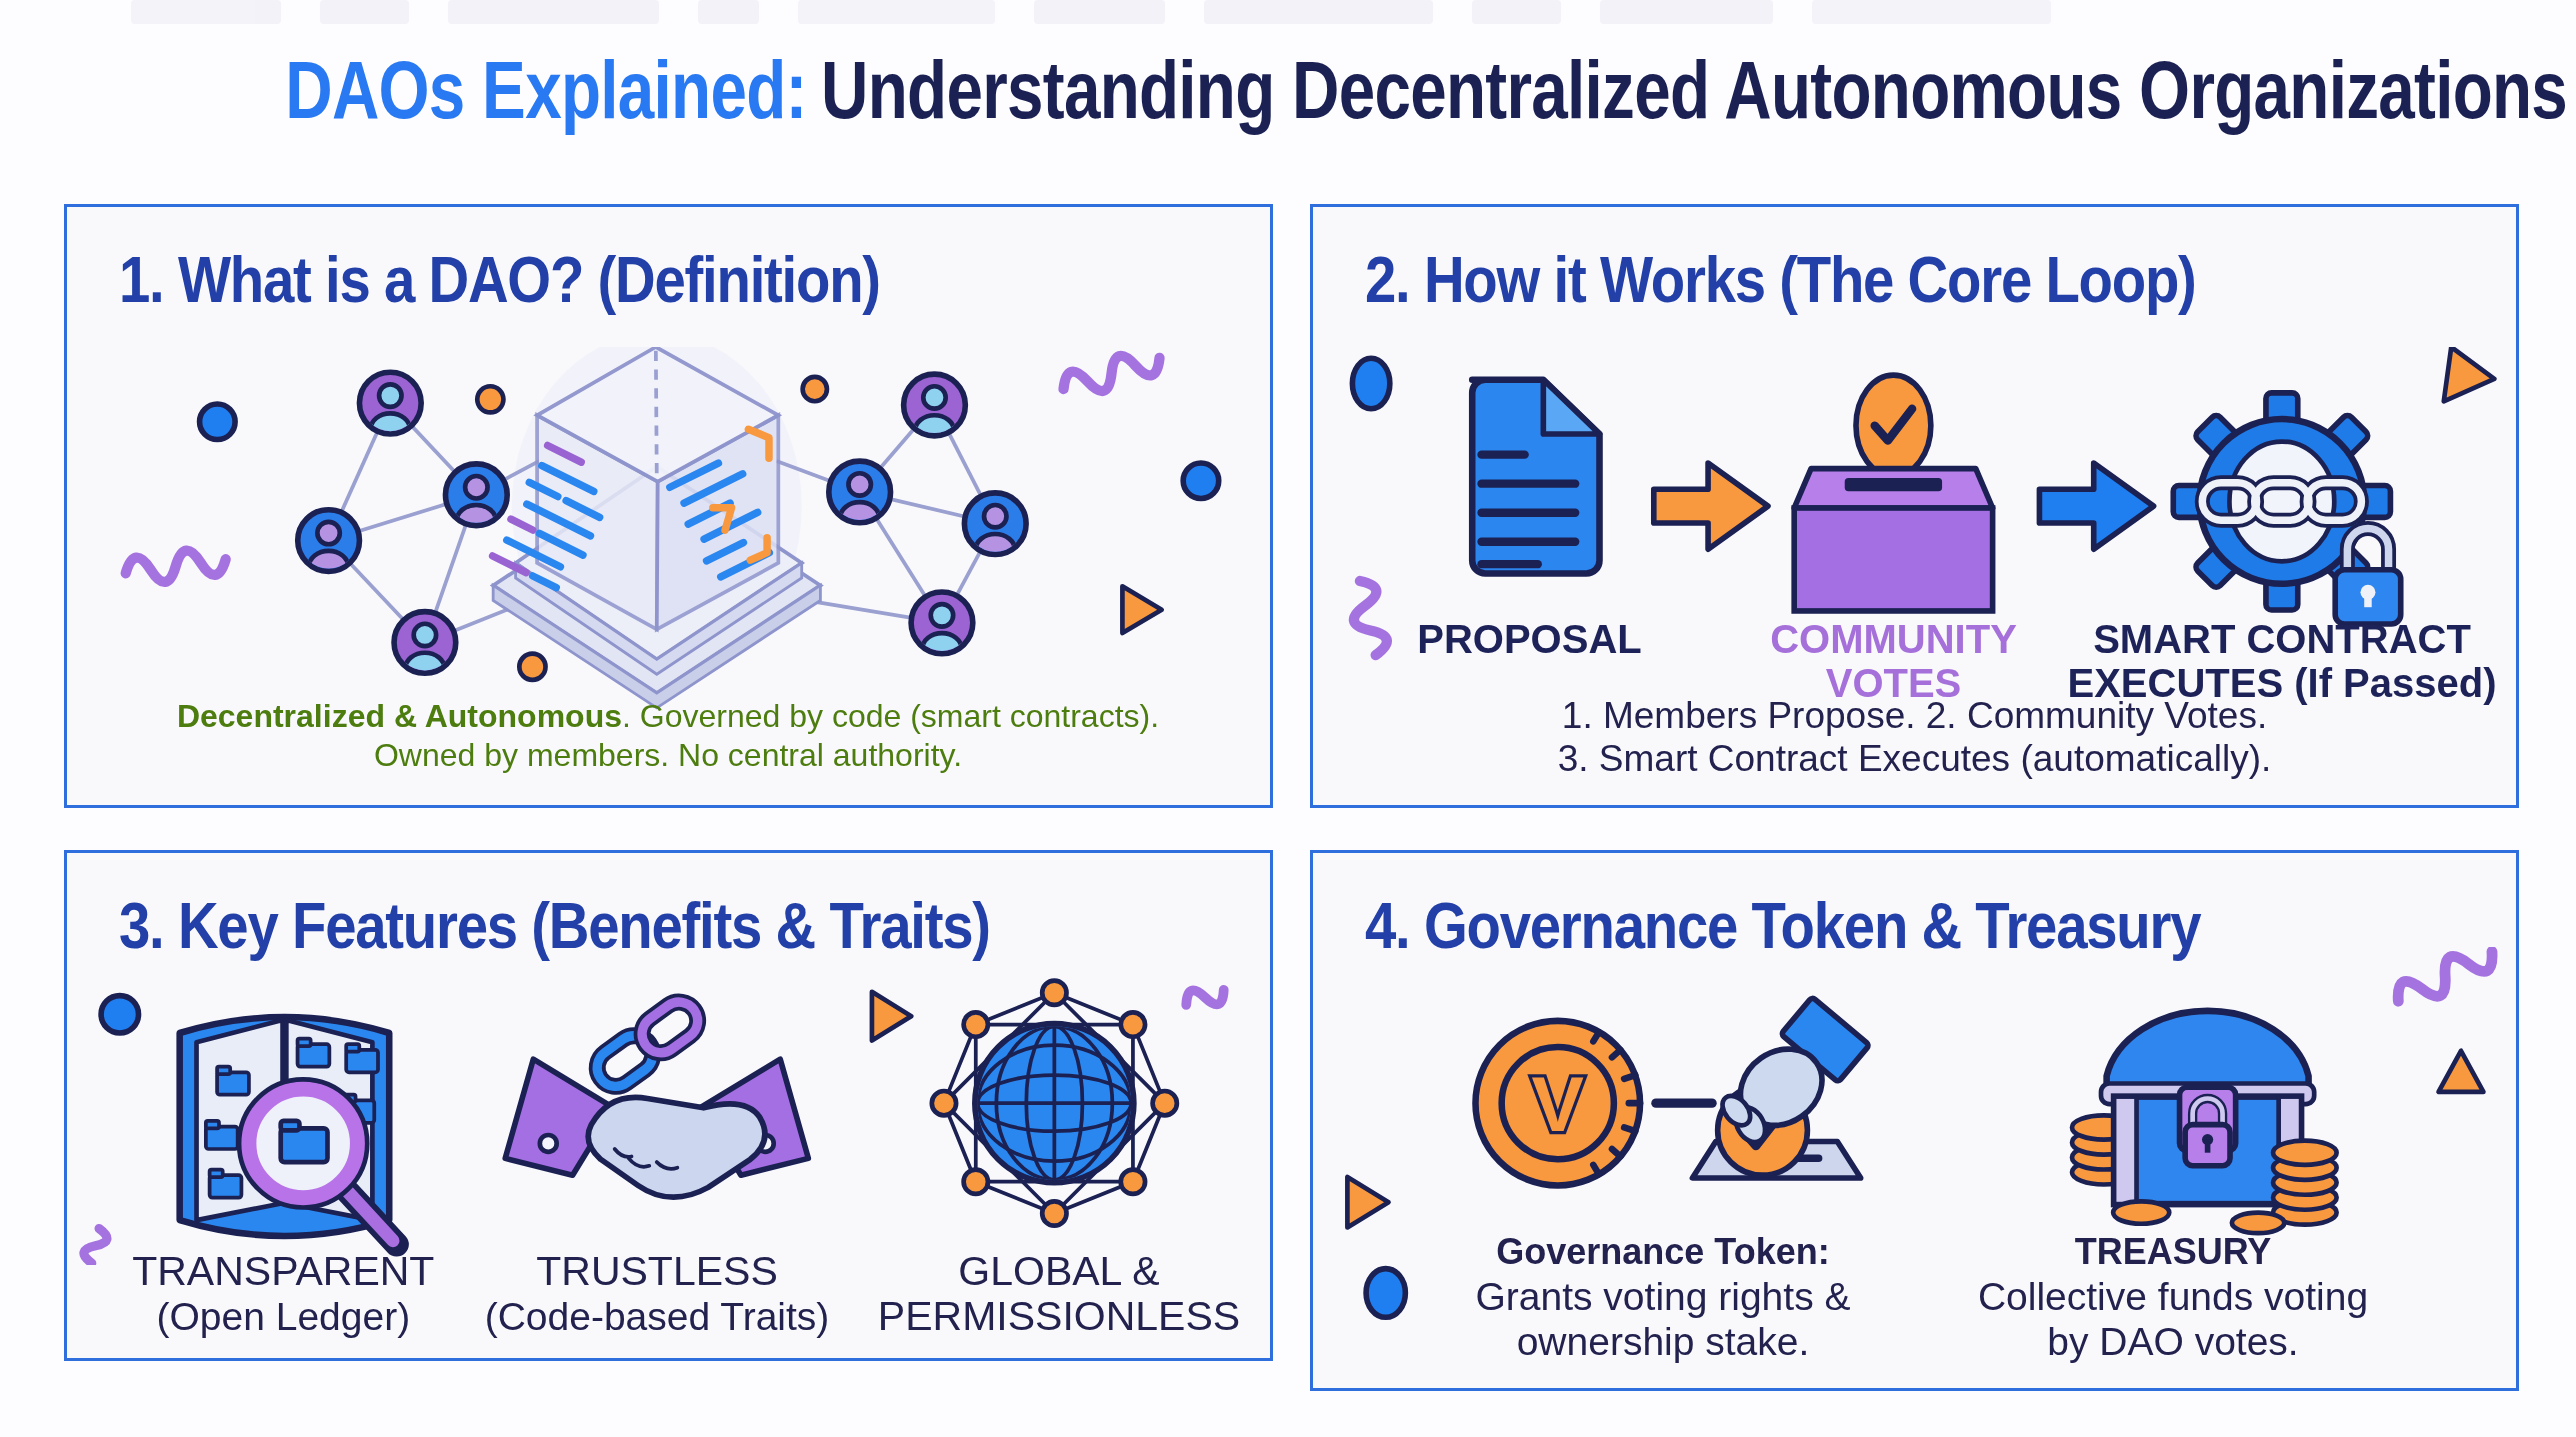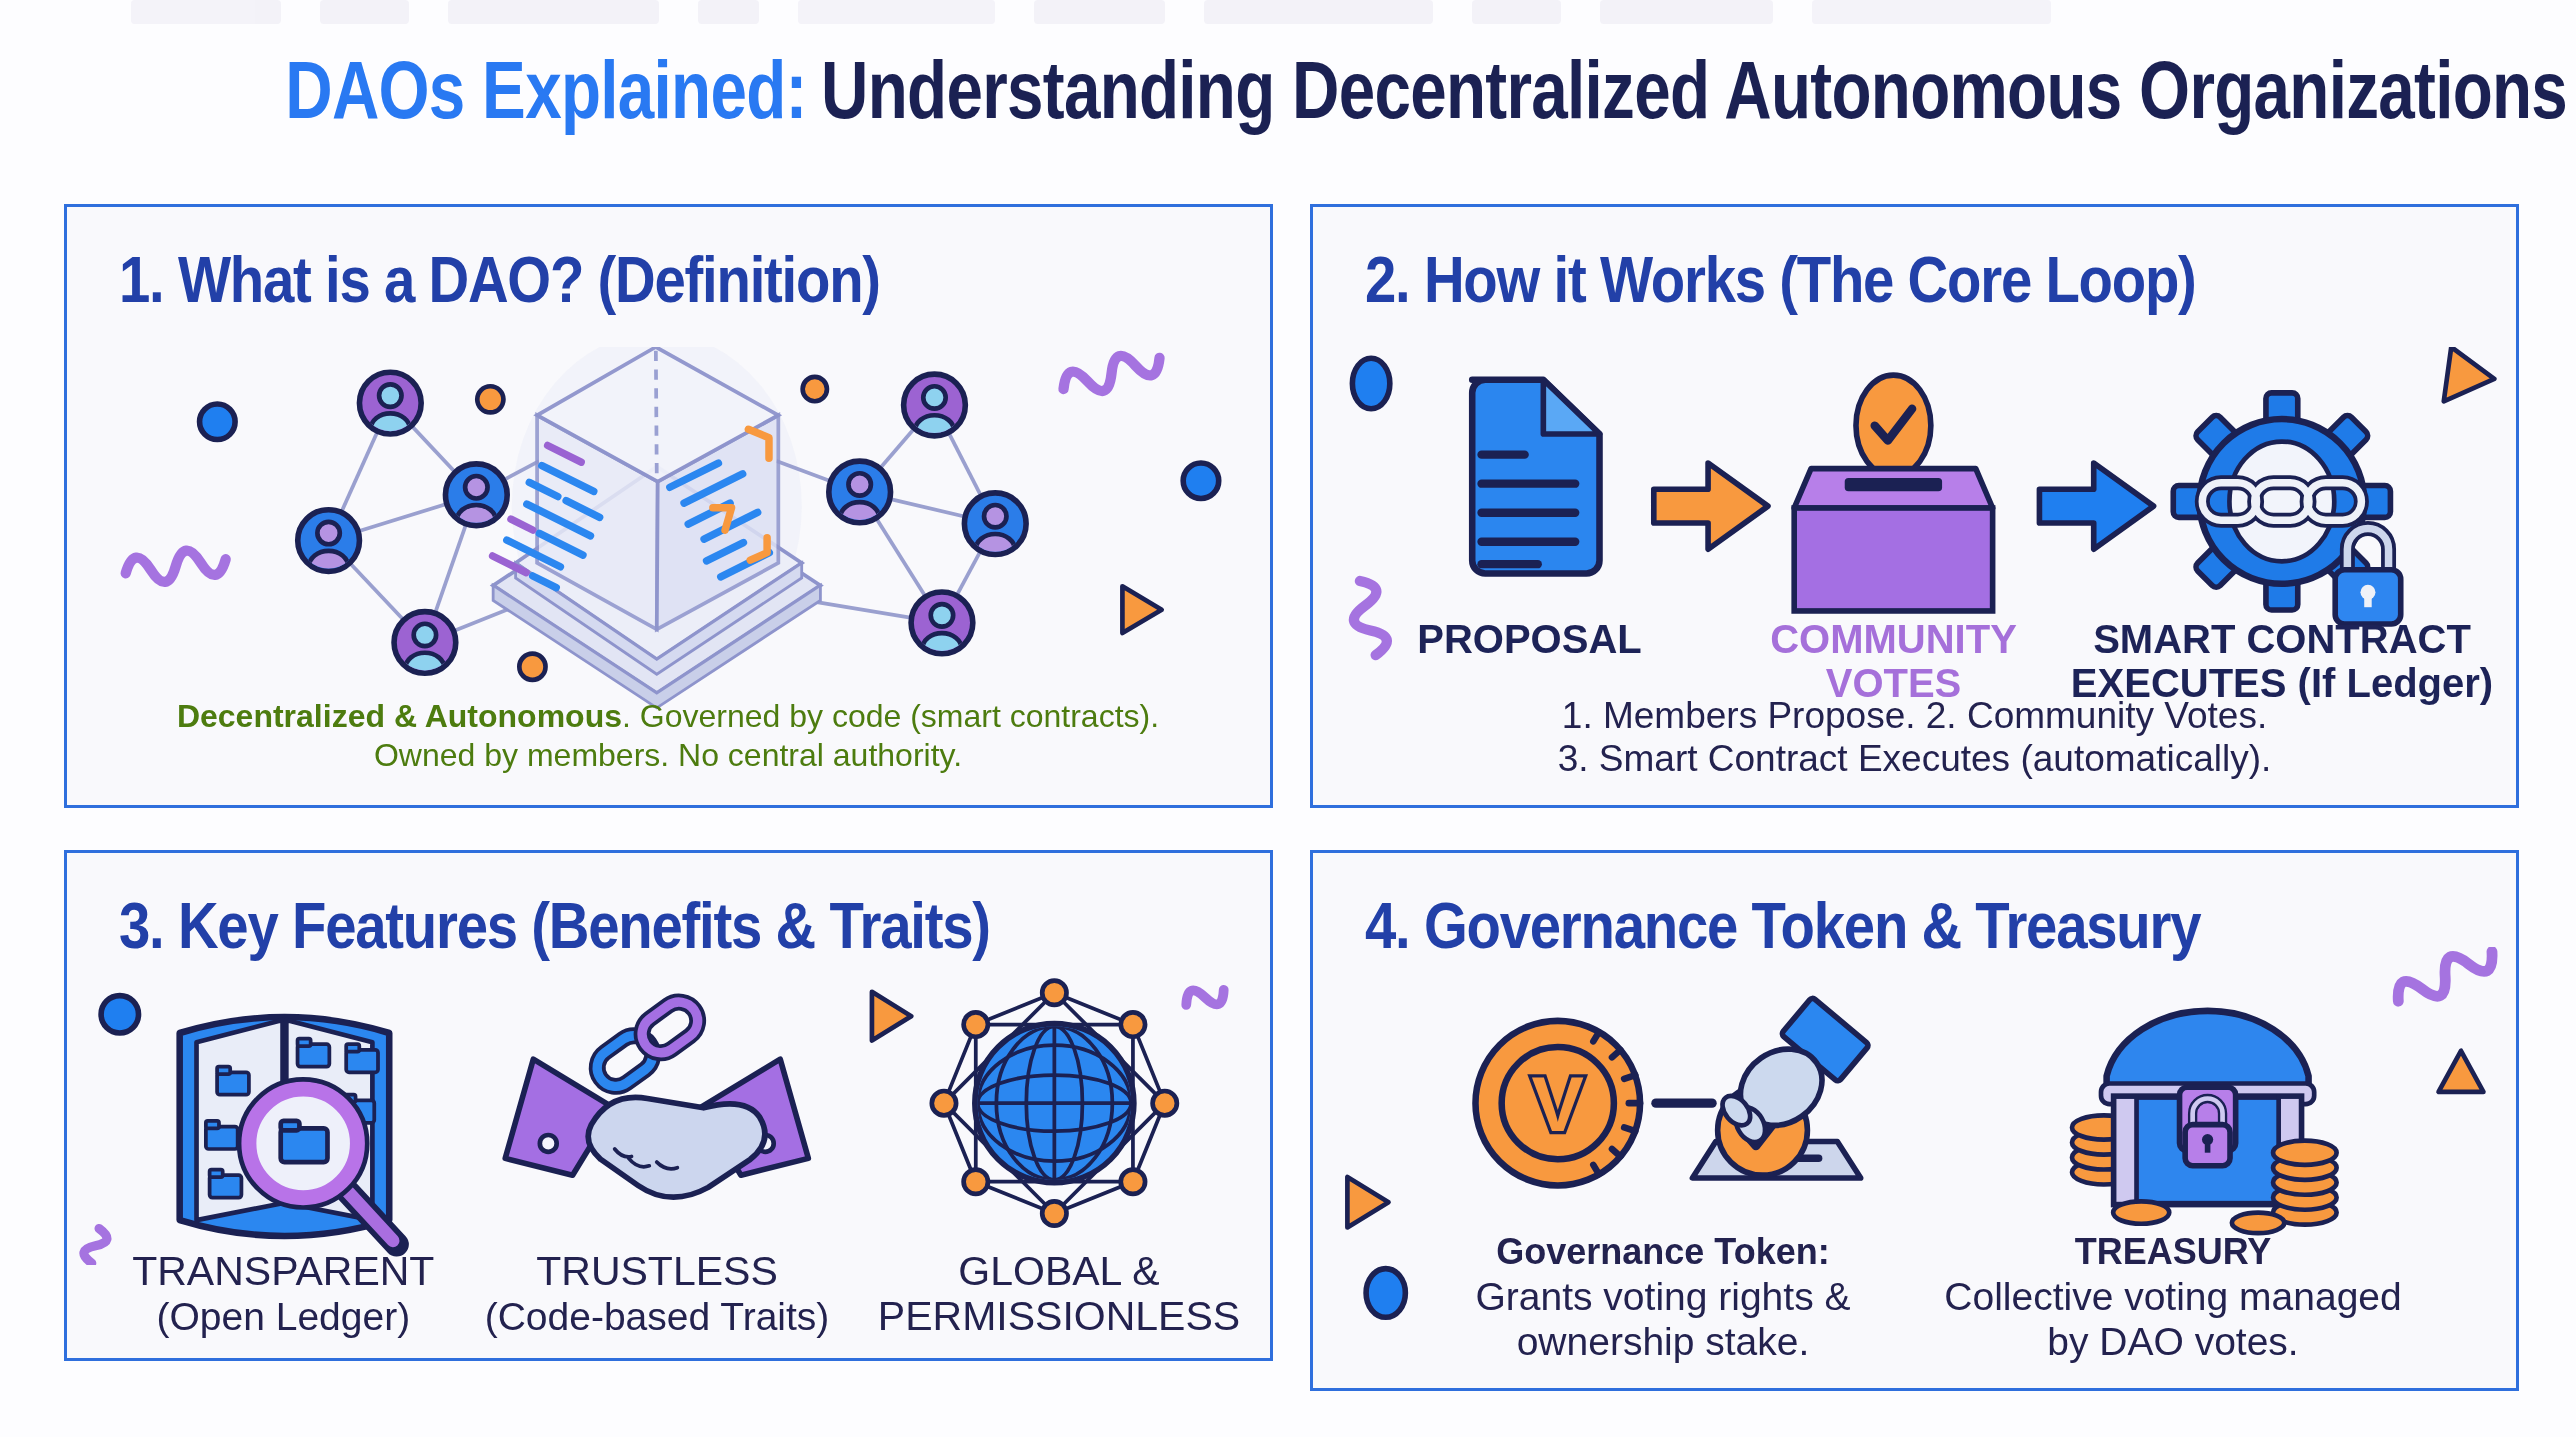--- a/index.html
+++ b/index.html
@@ -256,21 +256,21 @@
         </g>
       </g>
 
       <ellipse cx="62" cy="39" rx="20" ry="27" fill="#1f7ff0" stroke="#1b2153" stroke-width="6"></ellipse>
       <polygon points="1208,58 1216,0 1262,34" fill="#f8993f" stroke="#1b2153" stroke-width="5" stroke-linejoin="round"></polygon>
       <path d="M0,0 c9,-20 18,-20 27,0 c9,20 18,20 27,0 c9,-20 18,-20 27,0" transform="translate(50,250) rotate(78)" fill="none" stroke="#a573e0" stroke-width="11" stroke-linecap="round"></path>
     </svg>
 
     <div class="steplabel" style="left:76px;width:281px">PROPOSAL</div>
     <div class="steplabel purple" style="left:440px;width:281px">COMMUNITY VOTES</div>
-    <div class="steplabel" style="left:735px;width:468px">SMART CONTRACT EXECUTES (If Ledger)</div>
+    <div class="steplabel" style="left:735px;width:468px">SMART CONTRACT EXECUTES (If Passed)</div>
 
     <div class="p2cap">
       <div>1. Members Propose. 2. Community Votes.</div>
       <div>3. Smart Contract Executes (automatically).</div>
     </div>
   </div>
 
   <div id="p3" class="panel">
     <div class="heading">3. Key Features (Benefits &amp; Traits)</div>
 
@@ -443,19 +443,19 @@
       <ellipse cx="77" cy="370" rx="21" ry="26" fill="#1f7ff0" stroke="#1b2153" stroke-width="6"></ellipse>
     </svg>
 
     <div class="govlabel" style="left:88px">
       <span class="t">Governance Token:</span>
       <span>Grants voting rights &amp;</span><br>
       <span>ownership stake.</span>
     </div>
     <div class="govlabel" style="left:598px">
       <span class="t">TREASURY</span>
-      <span>Collective voting managed</span><br>
+      <span>Collective funds voting</span><br>
       <span>by DAO votes.</span>
     </div>
   </div>
 
 </div>
 
 
 </body></html>

